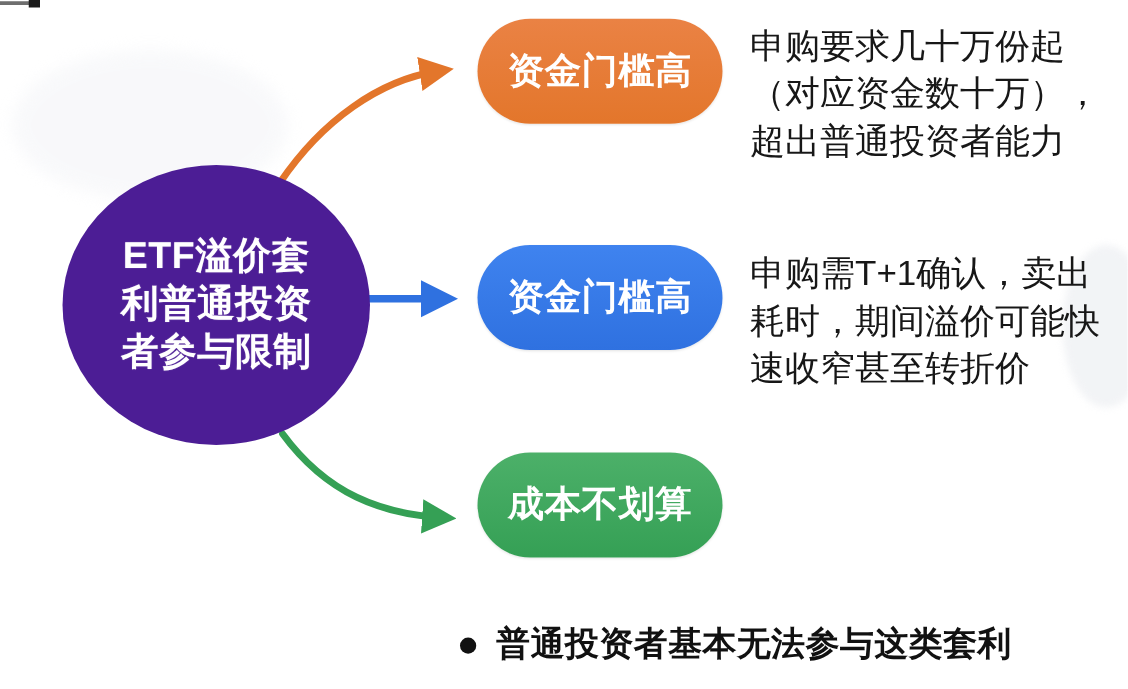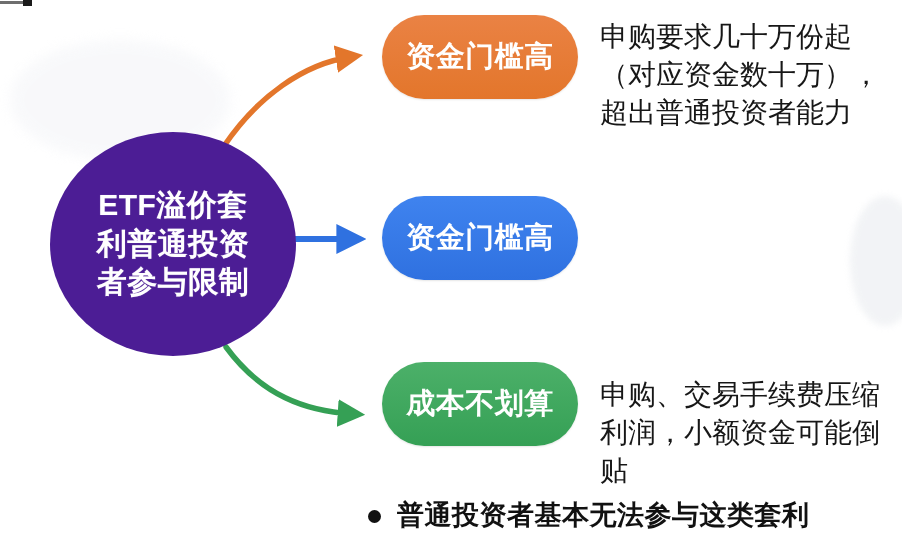--- a/index.html
+++ b/index.html
@@ -204,20 +204,20 @@
     <span class="pill-label">资金门槛高</span>
   </div>
   <div class="pill" id="pill-1">
     <span class="pill-label">资金门槛高</span>
   </div>
   <div class="pill" id="pill-2">
     <span class="pill-label">成本不划算</span>
   </div>
 
   <div class="desc" id="desc-0">申购要求几十万份起（对应资金数十万），超出普通投资者能力</div>
-  <div class="desc" id="desc-2">申购、交易手续费压缩利润，小额资金可能倒贴</div>
+  <div class="desc" id="desc-1">申购需T+1确认，卖出耗时，期间溢价可能快速收窄甚至转折价</div>
 
   <div class="conclusion">
     <span class="bullet-dot"></span>
     <span class="conclusion-text">普通投资者基本无法参与这类套利</span>
   </div>
 
 </div>
 
 </body></html>

